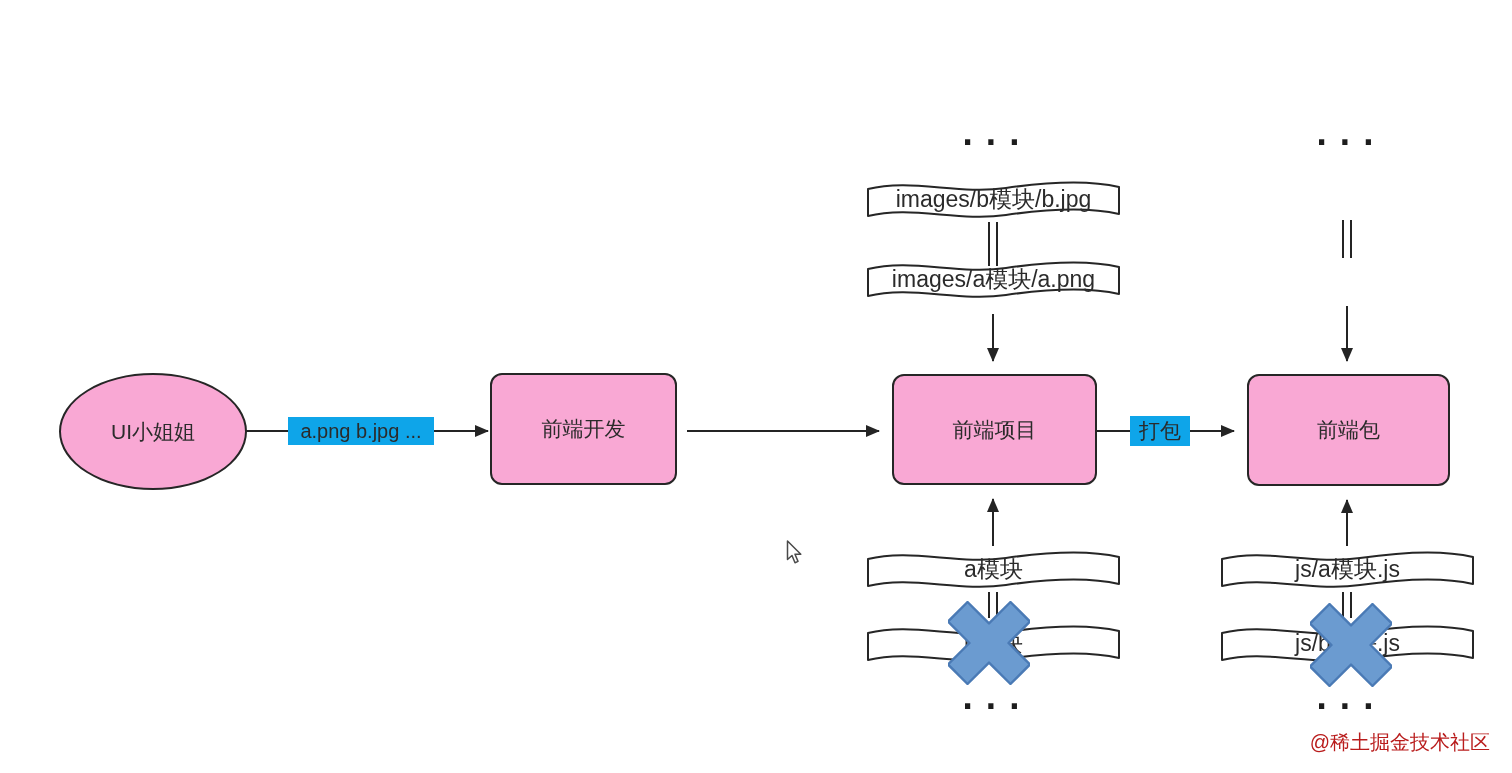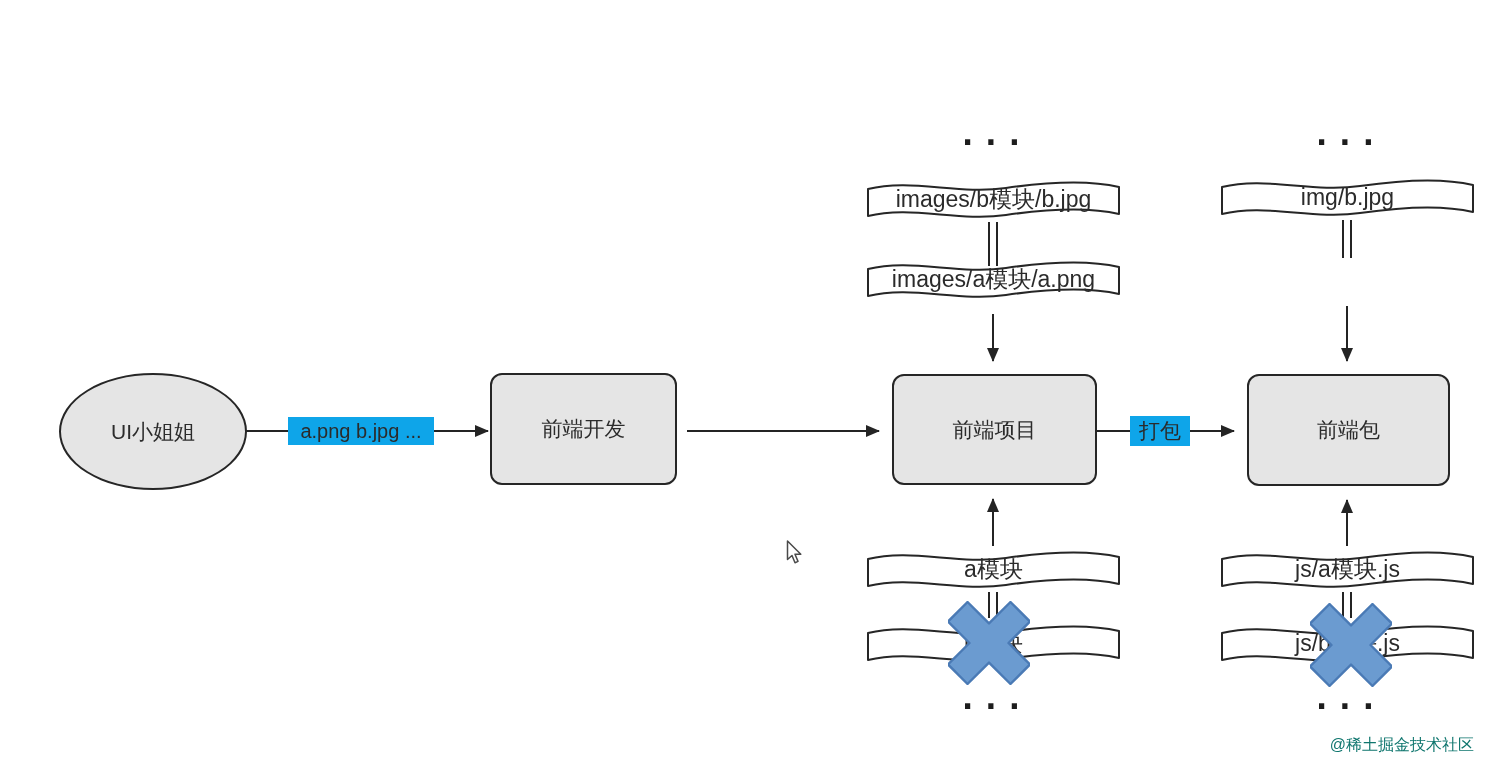--- a/index.html
+++ b/index.html
@@ -2,21 +2,21 @@
 <html><head>
 <meta charset="utf-8">
 <style>
   html,body{margin:0;padding:0;background:#ffffff;}
   .canvas{
     position:relative;width:1512px;height:773px;background:#ffffff;overflow:hidden;
     font-family:"Liberation Sans","DejaVu Sans",sans-serif;color:#2b2b2b;
   }
   svg.overlay{position:absolute;left:0;top:0;width:1512px;height:773px;z-index:1;}
   .node{
-    position:absolute;border:2px solid #262626;background:#e5e5e5;
+    position:absolute;border:2px solid #262626;background:#f9a8d4;
     display:flex;align-items:center;justify-content:center;
     font-size:21px;z-index:2;box-sizing:border-box;
   }
   .rectnode{border-radius:12px;}
   .ellipsenode{border-radius:50%;}
   .edge-label{
     position:absolute;background:#0ea5e9;z-index:3;
     display:flex;align-items:center;justify-content:center;
     font-size:21px;box-sizing:border-box;white-space:nowrap;
   }
@@ -28,21 +28,21 @@
     font-size:23px;white-space:nowrap;
   }
   .dots{
     position:absolute;width:70px;height:44px;line-height:44px;text-align:center;
     font-size:32px;font-weight:800;letter-spacing:4px;color:#1d1d1d;z-index:2;
     font-family:"DejaVu Sans Mono","Liberation Mono",monospace;
   }
   .xmark{position:absolute;z-index:4;}
   .cursor{position:absolute;z-index:6;}
   .watermark{
-    position:absolute;right:38px;bottom:17px;font-size:16px;color:#0f766e;z-index:5;
+    position:absolute;right:22px;bottom:17px;font-size:20px;color:#b91c1c;z-index:5;
     white-space:nowrap;
   }
 </style>
 </head>
 <body>
 
 <div class="canvas">
 
   <svg class="overlay">
     <defs>
@@ -105,26 +105,20 @@
     </svg>
     <span class="lbl">images/b模块/b.jpg</span>
   </div>
   <div class="tape" style="left:866px;top:256px;text-decoration:underline;">
     <svg viewBox="0 0 255 47" preserveAspectRatio="none">
       <path d="M2,13 C45,2 92,19 140,12 C188,5 224,4 253,11 L253,38 C224,31 188,32 140,39 C92,46 45,29 2,40 Z" fill="#ffffff" stroke="#262626" stroke-width="2" stroke-linejoin="round"></path>
     </svg>
     <span class="lbl">images/a模块/a.png</span>
   </div>
 
-  <div class="tape" style="left:1220px;top:174px;">
-    <svg viewBox="0 0 255 47" preserveAspectRatio="none">
-      <path d="M2,13 C45,2 92,19 140,12 C188,5 224,4 253,11 L253,38 C224,31 188,32 140,39 C92,46 45,29 2,40 Z" fill="#ffffff" stroke="#262626" stroke-width="2" stroke-linejoin="round"></path>
-    </svg>
-    <span class="lbl">img/b.jpg</span>
-  </div>
 
   <div class="tape" style="left:866px;top:546px;">
     <svg viewBox="0 0 255 47" preserveAspectRatio="none">
       <path d="M2,13 C45,2 92,19 140,12 C188,5 224,4 253,11 L253,38 C224,31 188,32 140,39 C92,46 45,29 2,40 Z" fill="#ffffff" stroke="#262626" stroke-width="2" stroke-linejoin="round"></path>
     </svg>
     <span class="lbl">a模块</span>
   </div>
   <div class="tape" style="left:866px;top:620px;">
     <svg viewBox="0 0 255 47" preserveAspectRatio="none">
       <path d="M2,13 C45,2 92,19 140,12 C188,5 224,4 253,11 L253,38 C224,31 188,32 140,39 C92,46 45,29 2,40 Z" fill="#ffffff" stroke="#262626" stroke-width="2" stroke-linejoin="round"></path>

